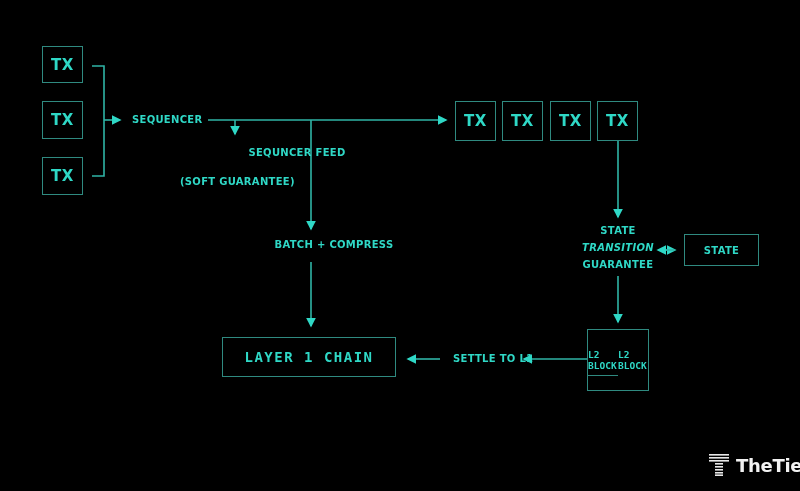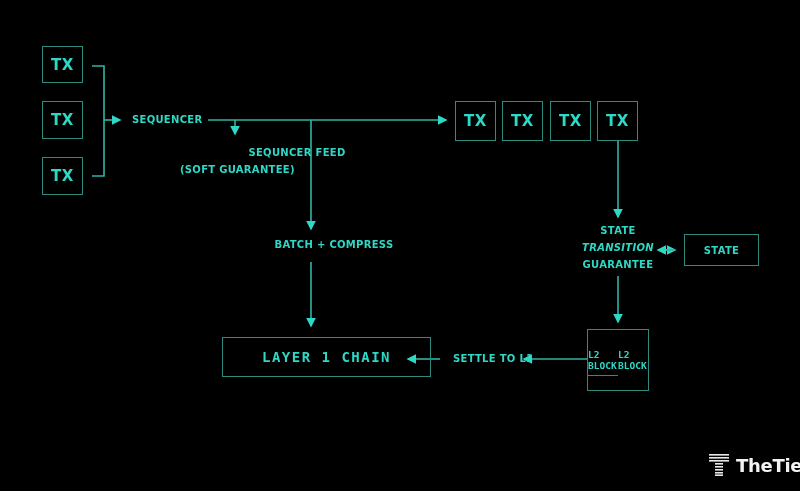--- a/index.html
+++ b/index.html
@@ -50,21 +50,21 @@
 <div class="box tx" style="left:42px;top:101px;width:41px;height:38px;">
     <span>TX</span>
   </div>
 <div class="box tx" style="left:42px;top:157px;width:41px;height:38px;">
     <span>TX</span>
   </div>
 
 <div class="lbl" style="left:132px;top:110px;">SEQUENCER</div>
 
 <div class="lbl" style="left:199px;top:143px;width:100px;margin-left:48px;">SEQUNCER FEED</div>
-<div class="lbl" style="left:180px;top:160px;width:110px;">(SOFT GUARANTEE)</div>
+<div class="lbl" style="left:180px;top:172px;width:110px;">(SOFT GUARANTEE)</div>
 
 <div class="lbl" style="left:250px;top:235px;width:120px;margin-left:24px;">BATCH + COMPRESS</div>
 
 <div class="box tx" style="left:455px;top:101px;width:41px;height:40px;">
     <span>TX</span>
   </div>
 <div class="box tx" style="left:502px;top:101px;width:41px;height:40px;">
     <span>TX</span>
   </div>
 <div class="box tx" style="left:550px;top:101px;width:41px;height:40px;">
@@ -82,21 +82,21 @@
     <span>STATE</span>
   </div>
 
 <div class="box" style="left:587px;top:329px;width:62px;height:62px;flex-direction:row;">
   <div class="mono" style="height:30px;width:100%;display:flex;align-items:center;justify-content:center;font-size:9.5px;font-weight:bold;border-bottom:1.5px solid #2f8a80;">L2 BLOCK</div>
   <div class="mono" style="height:30px;width:100%;display:flex;align-items:center;justify-content:center;font-size:9.5px;font-weight:bold;">L2 BLOCK</div>
 </div>
 
 <div class="lbl" style="left:446px;top:349px;width:72px;margin-left:7px;">SETTLE TO L1</div>
 
-<div class="box mono" style="left:222px;top:337px;width:209px;height:40px;font-size:14px;font-weight:bold;letter-spacing:1.5px;">
+<div class="box mono" style="left:222px;top:337px;width:174px;height:40px;font-size:14px;font-weight:bold;letter-spacing:1.5px;">
     <span>LAYER 1 CHAIN</span>
   </div>
 
 <div class="brand">
   <svg width="20" height="22" viewBox="0 0 20 22">
     <g fill="#e8e8e8">
       <rect x="0" y="0" width="20" height="1.6"></rect>
       <rect x="0" y="3" width="20" height="1.6"></rect>
       <rect x="0" y="6" width="20" height="1.6"></rect>
       <rect x="6" y="9" width="8" height="1.6"></rect>

